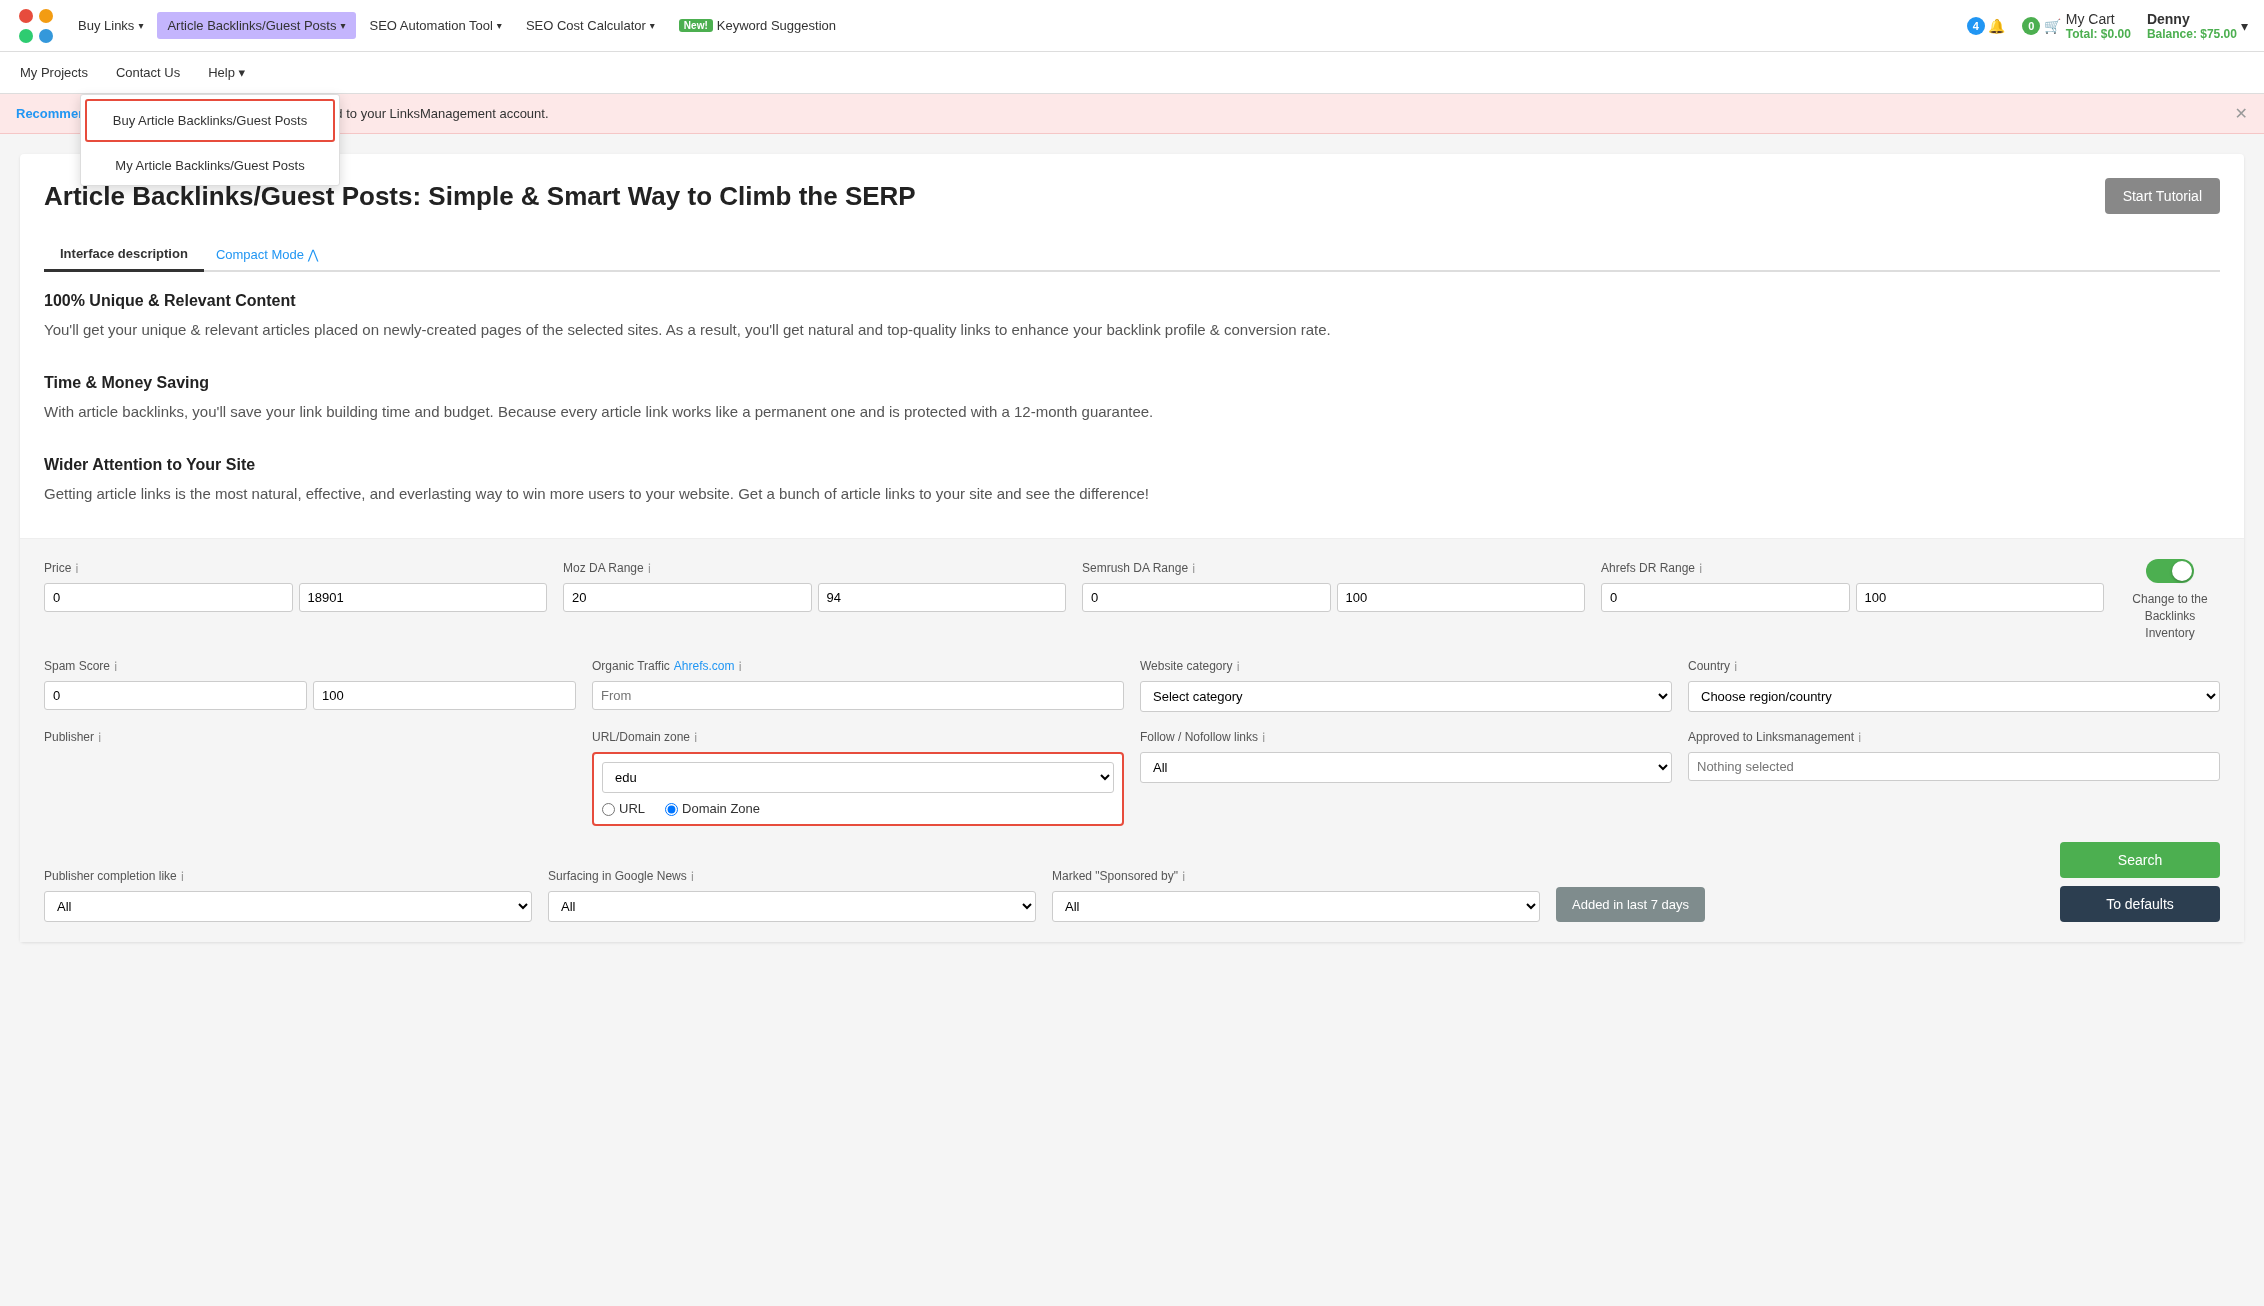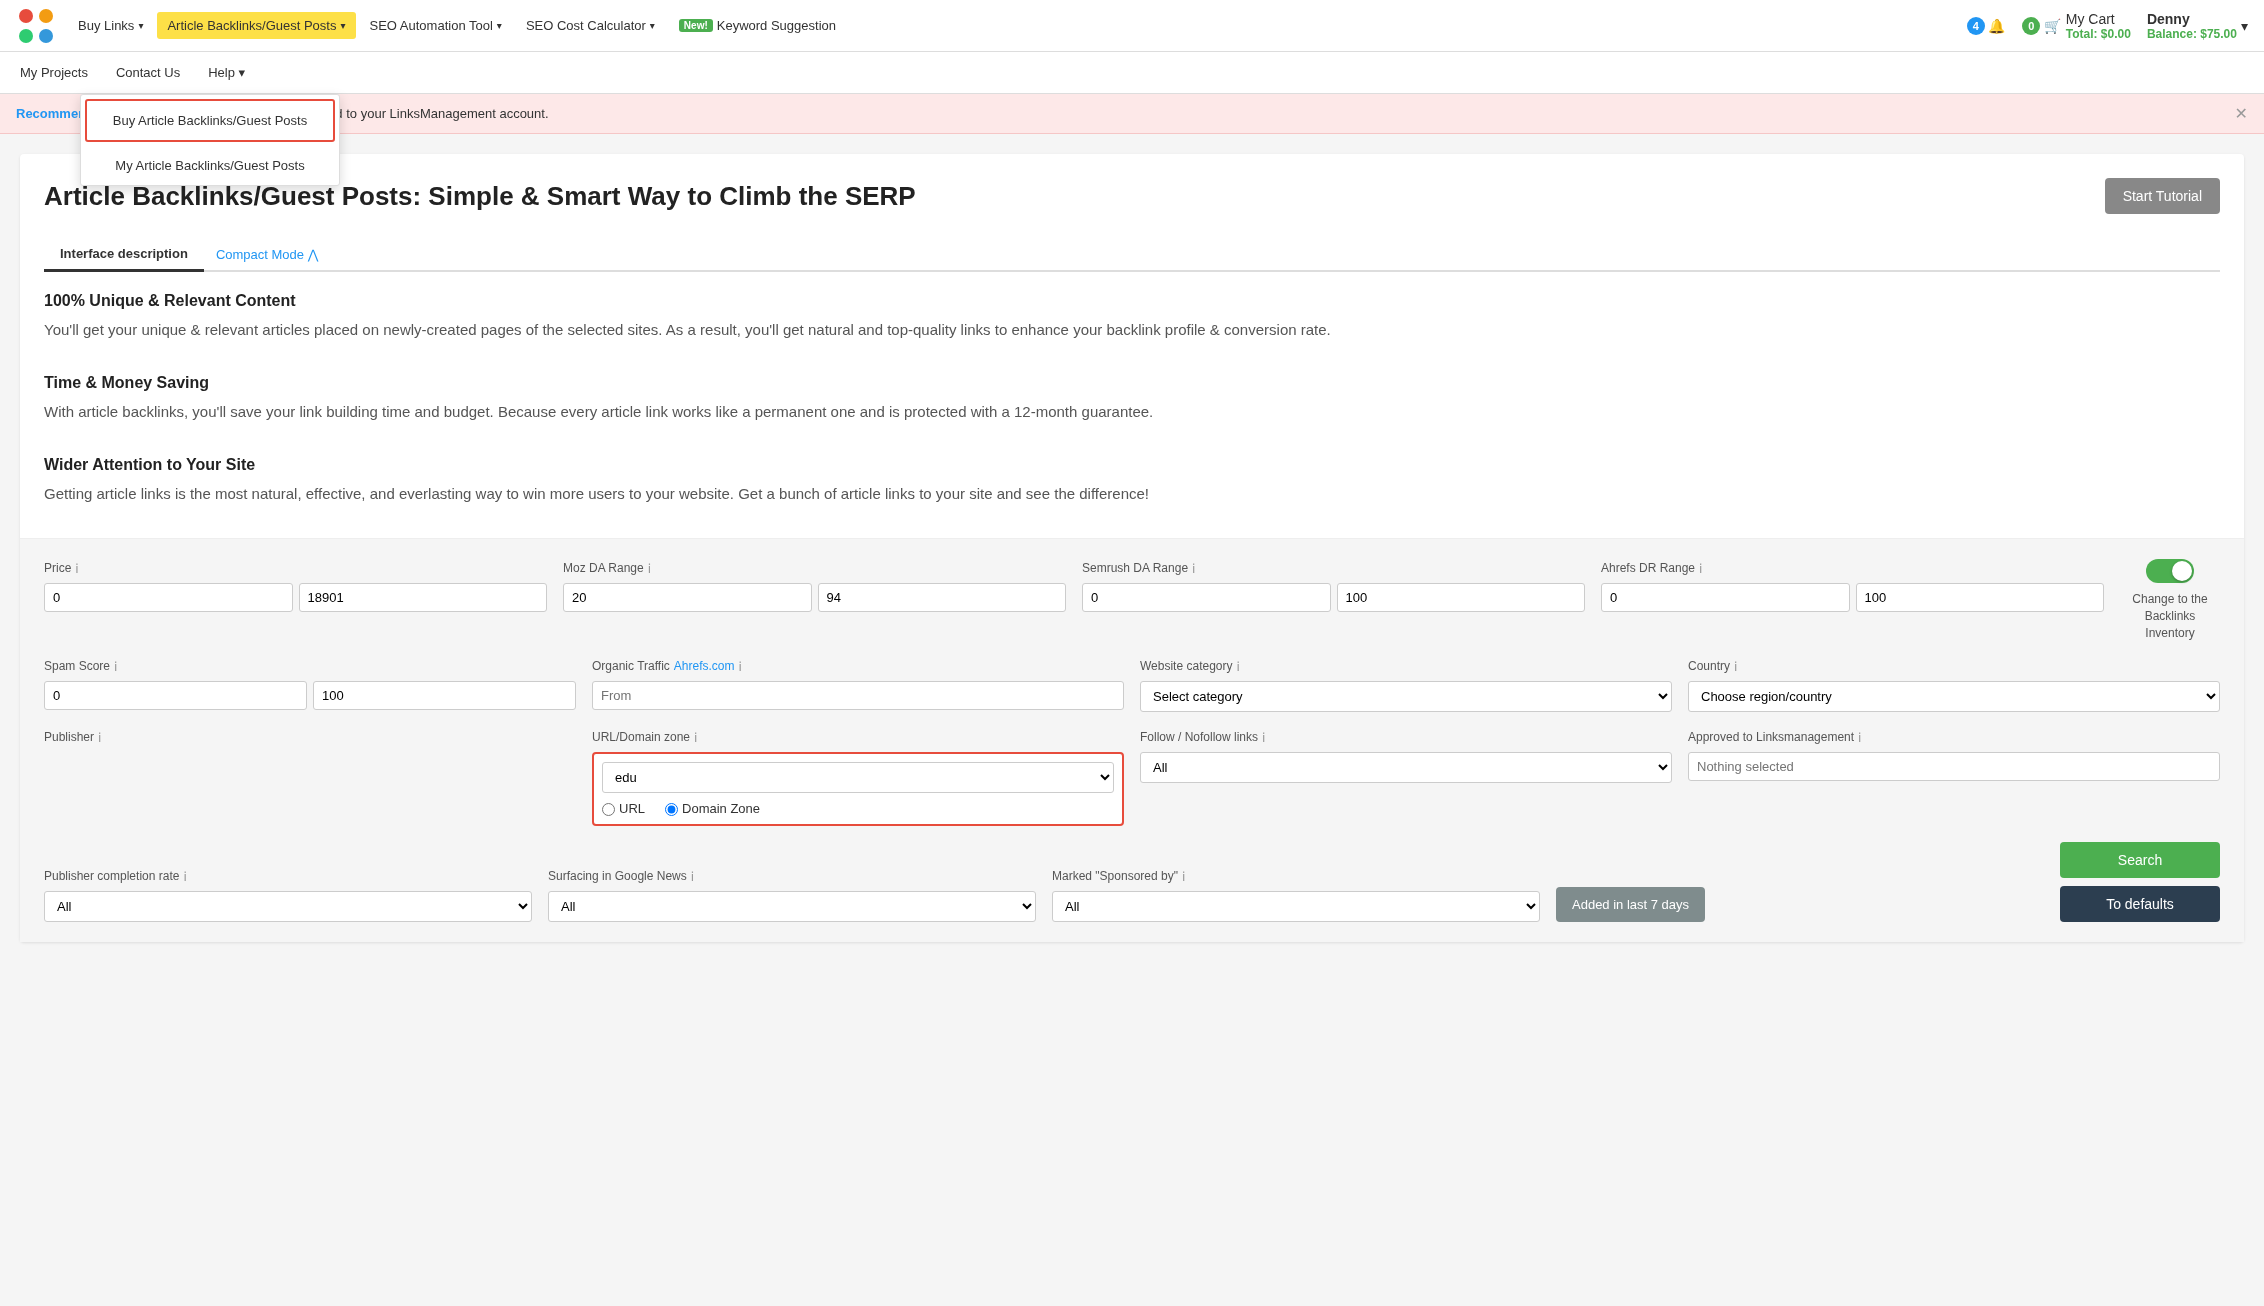--- a/index.html
+++ b/index.html
@@ -22,21 +22,21 @@
     .nav-item {
       padding: 6px 10px;
       cursor: pointer;
       font-size: 13px;
       color: #333;
       display: flex; align-items: center; gap: 4px;
       border-radius: 3px;
       white-space: nowrap;
     }
     .nav-item .caret { font-size: 10px; }
-    .nav-item.active { background: #fde047; }
+    .nav-item.active { background: #c4b5fd; }
     .new-badge {
       background: #4caf50;
       color: #fff;
       font-size: 10px;
       padding: 1px 5px;
       border-radius: 3px;
       font-weight: bold;
     }
     .nav-right {
       display: flex; align-items: center; gap: 16px;
@@ -580,21 +580,21 @@
           <span>Approved to Linksmanagement</span>
           <span class="info-icon">ℹ</span>
         </div>
         <input type="text" class="filter-input" placeholder="Nothing selected" style="">
       </div>
     </div>
 
     <div style="display:grid; grid-template-columns: 1fr 1fr 1fr 1fr auto; gap:16px; align-items:end;">
       <div class="filter-group">
         <div class="filter-label">
-          <span>Publisher completion rate</span>
+          <span>Publisher completion like</span>
           <span class="info-icon">ℹ</span>
         </div>
         <select class="filter-select">
           <option>All</option>
           <option>90%+</option>
           <option>80%+</option>
         </select>
       </div>
       <div class="filter-group">
         <div class="filter-label">

